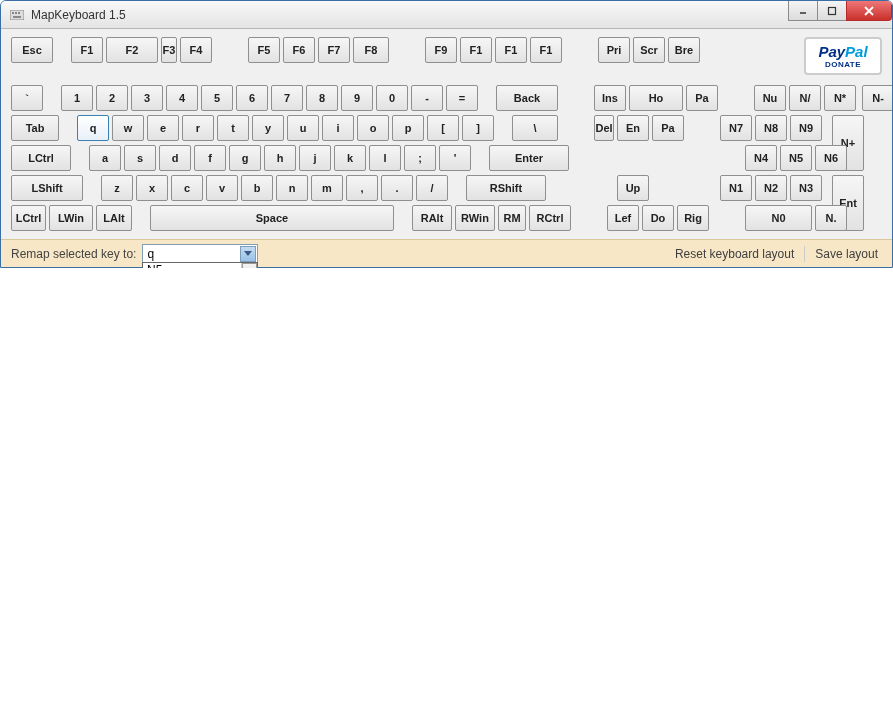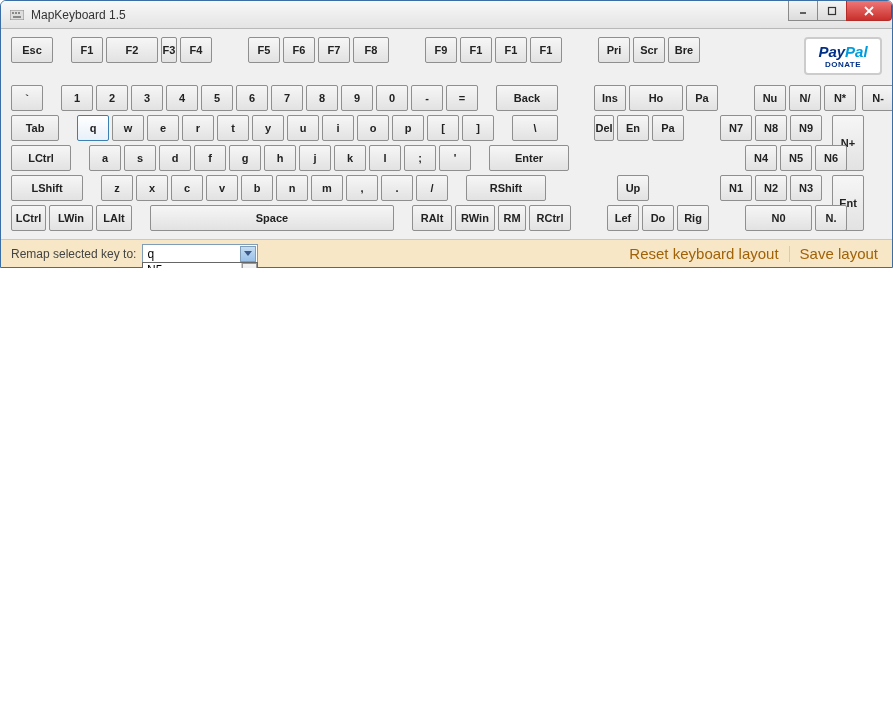--- a/index.html
+++ b/index.html
@@ -149,22 +149,22 @@
 .remap-select-arrow {
   position:absolute;
   right:1px; top:1px;
   width:16px; height:16px;
   background: linear-gradient(to bottom,#c6dcf2,#99c1e8);
   border:1px solid #7e9db9;
   display:flex;align-items:center;justify-content:center;
 }
 .remap-spacer { flex:1; }
 .remap-link {
-  color: #a16207;
-  font-size: 15px;
+  color: #404040;
+  font-size: 12px;
   cursor: pointer;
   padding: 0 4px;
 }
 .remap-sep {
   width:1px; height:16px; background:#ccc;
 }
 
 .dropdown {
   position: absolute;
   left: 142px;

